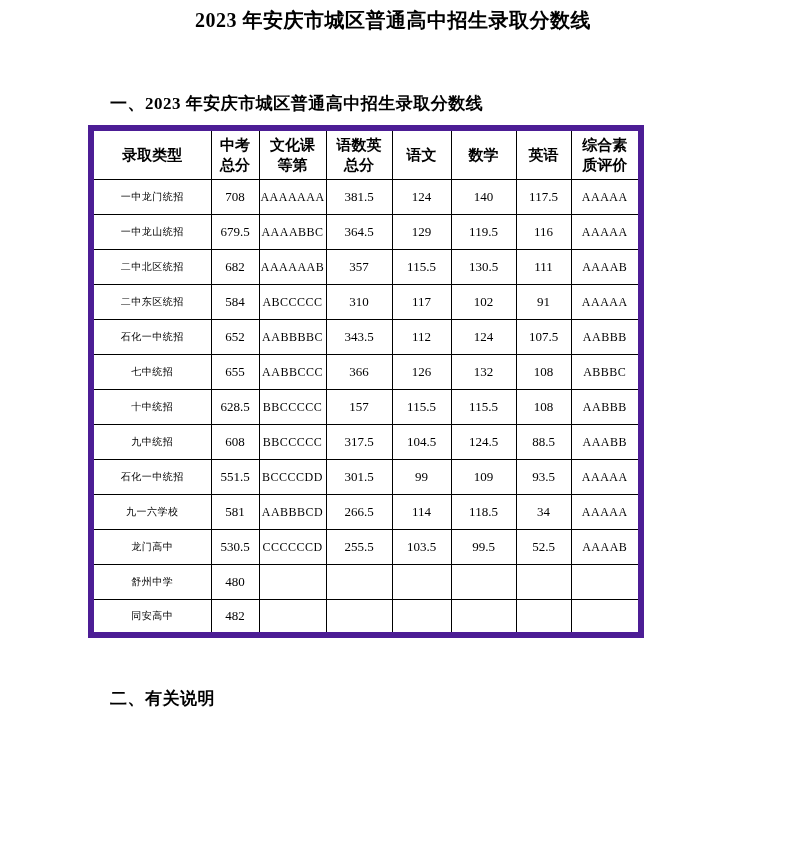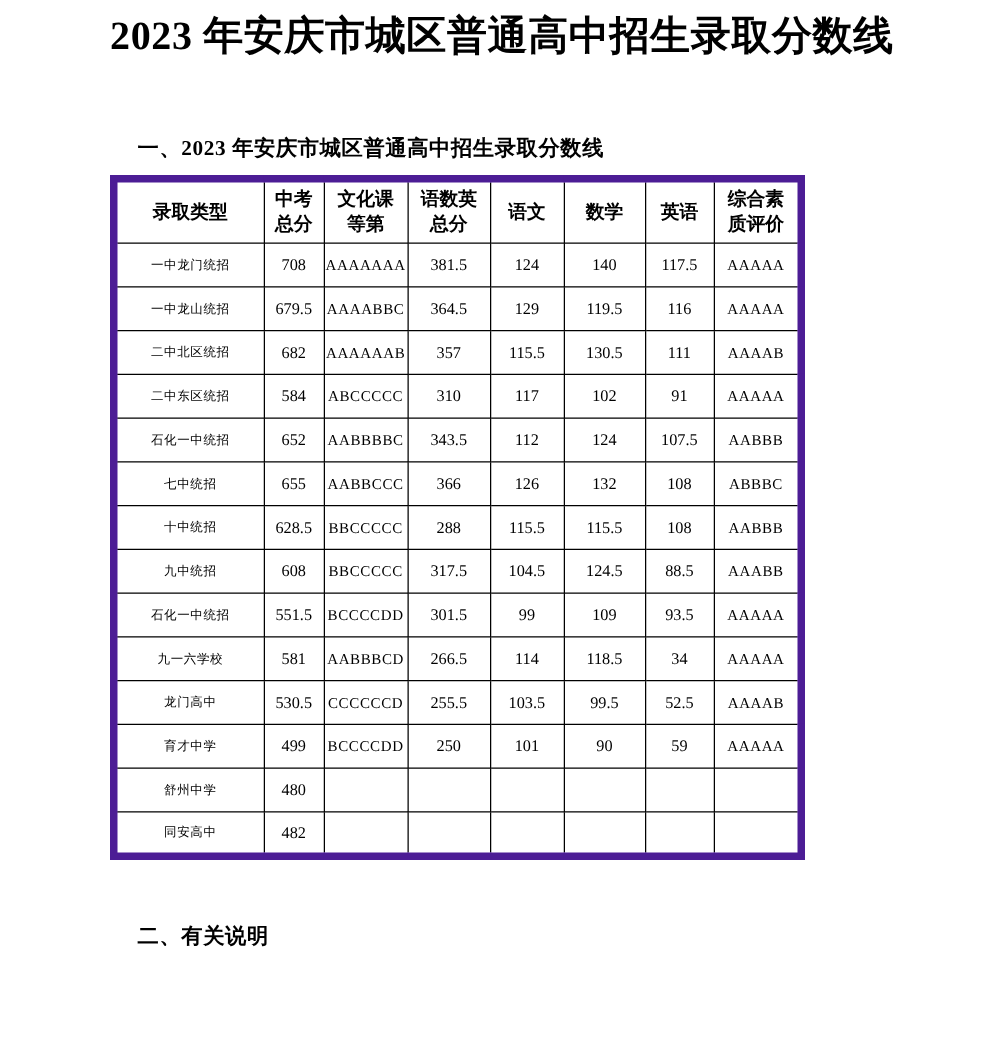--- a/index.html
+++ b/index.html
@@ -12,21 +12,21 @@
     overflow: hidden;
   }
   .page {
     position: relative;
     width: 786px;
     height: 845px;
     background: #ffffff;
     padding: 8px 88px 0 88px;
   }
   .doc-title {
-    font-size: 32px;
+    font-size: 20px;
     font-weight: bold;
     text-align: center;
     letter-spacing: 0.5px;
     line-height: 1.25;
     white-space: nowrap;
   }
   .section-heading {
     font-size: 17px;
     font-weight: bold;
     letter-spacing: 0.5px;
@@ -154,21 +154,21 @@
           <td class="cell-num">366</td>
           <td class="cell-num">126</td>
           <td class="cell-num">132</td>
           <td class="cell-num">108</td>
           <td class="cell-grade">ABBBC</td>
         </tr>
         <tr>
           <td class="cell-school">十中统招</td>
           <td class="cell-num">628.5</td>
           <td class="cell-grade">BBCCCCC</td>
-          <td class="cell-num">288</td>
+          <td class="cell-num">157</td>
           <td class="cell-num">115.5</td>
           <td class="cell-num">115.5</td>
           <td class="cell-num">108</td>
           <td class="cell-grade">AABBB</td>
         </tr>
         <tr>
           <td class="cell-school">九中统招</td>
           <td class="cell-num">608</td>
           <td class="cell-grade">BBCCCCC</td>
           <td class="cell-num">317.5</td>
@@ -201,30 +201,20 @@
           <td class="cell-school">龙门高中</td>
           <td class="cell-num">530.5</td>
           <td class="cell-grade">CCCCCCD</td>
           <td class="cell-num">255.5</td>
           <td class="cell-num">103.5</td>
           <td class="cell-num">99.5</td>
           <td class="cell-num">52.5</td>
           <td class="cell-grade">AAAAB</td>
         </tr>
         <tr>
-          <td class="cell-school">育才中学</td>
-          <td class="cell-num">499</td>
-          <td class="cell-grade">BCCCCDD</td>
-          <td class="cell-num">250</td>
-          <td class="cell-num">101</td>
-          <td class="cell-num">90</td>
-          <td class="cell-num">59</td>
-          <td class="cell-grade">AAAAA</td>
-        </tr>
-        <tr>
           <td class="cell-school">舒州中学</td>
           <td class="cell-num">480</td>
           <td class="cell-num"></td>
           <td class="cell-num"></td>
           <td class="cell-num"></td>
           <td class="cell-num"></td>
           <td class="cell-num"></td>
           <td class="cell-num"></td>
         </tr>
         <tr>

